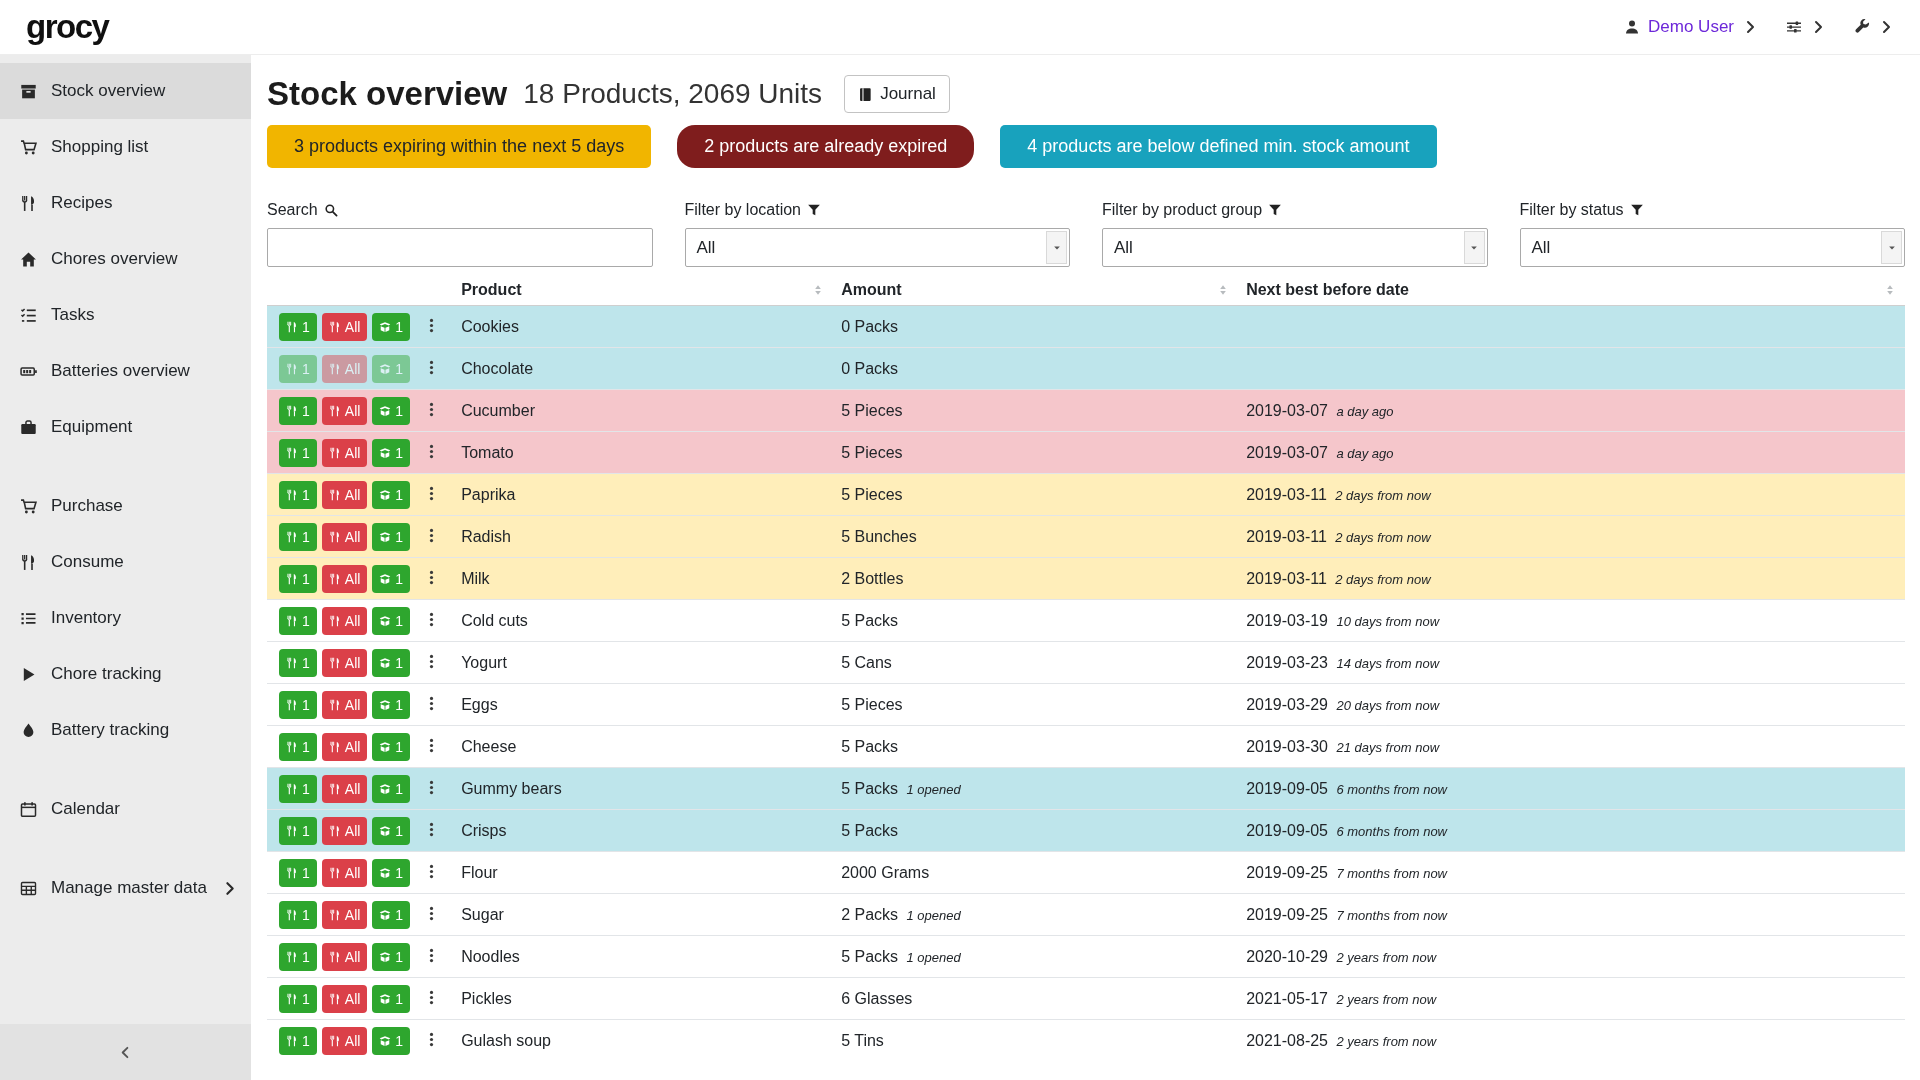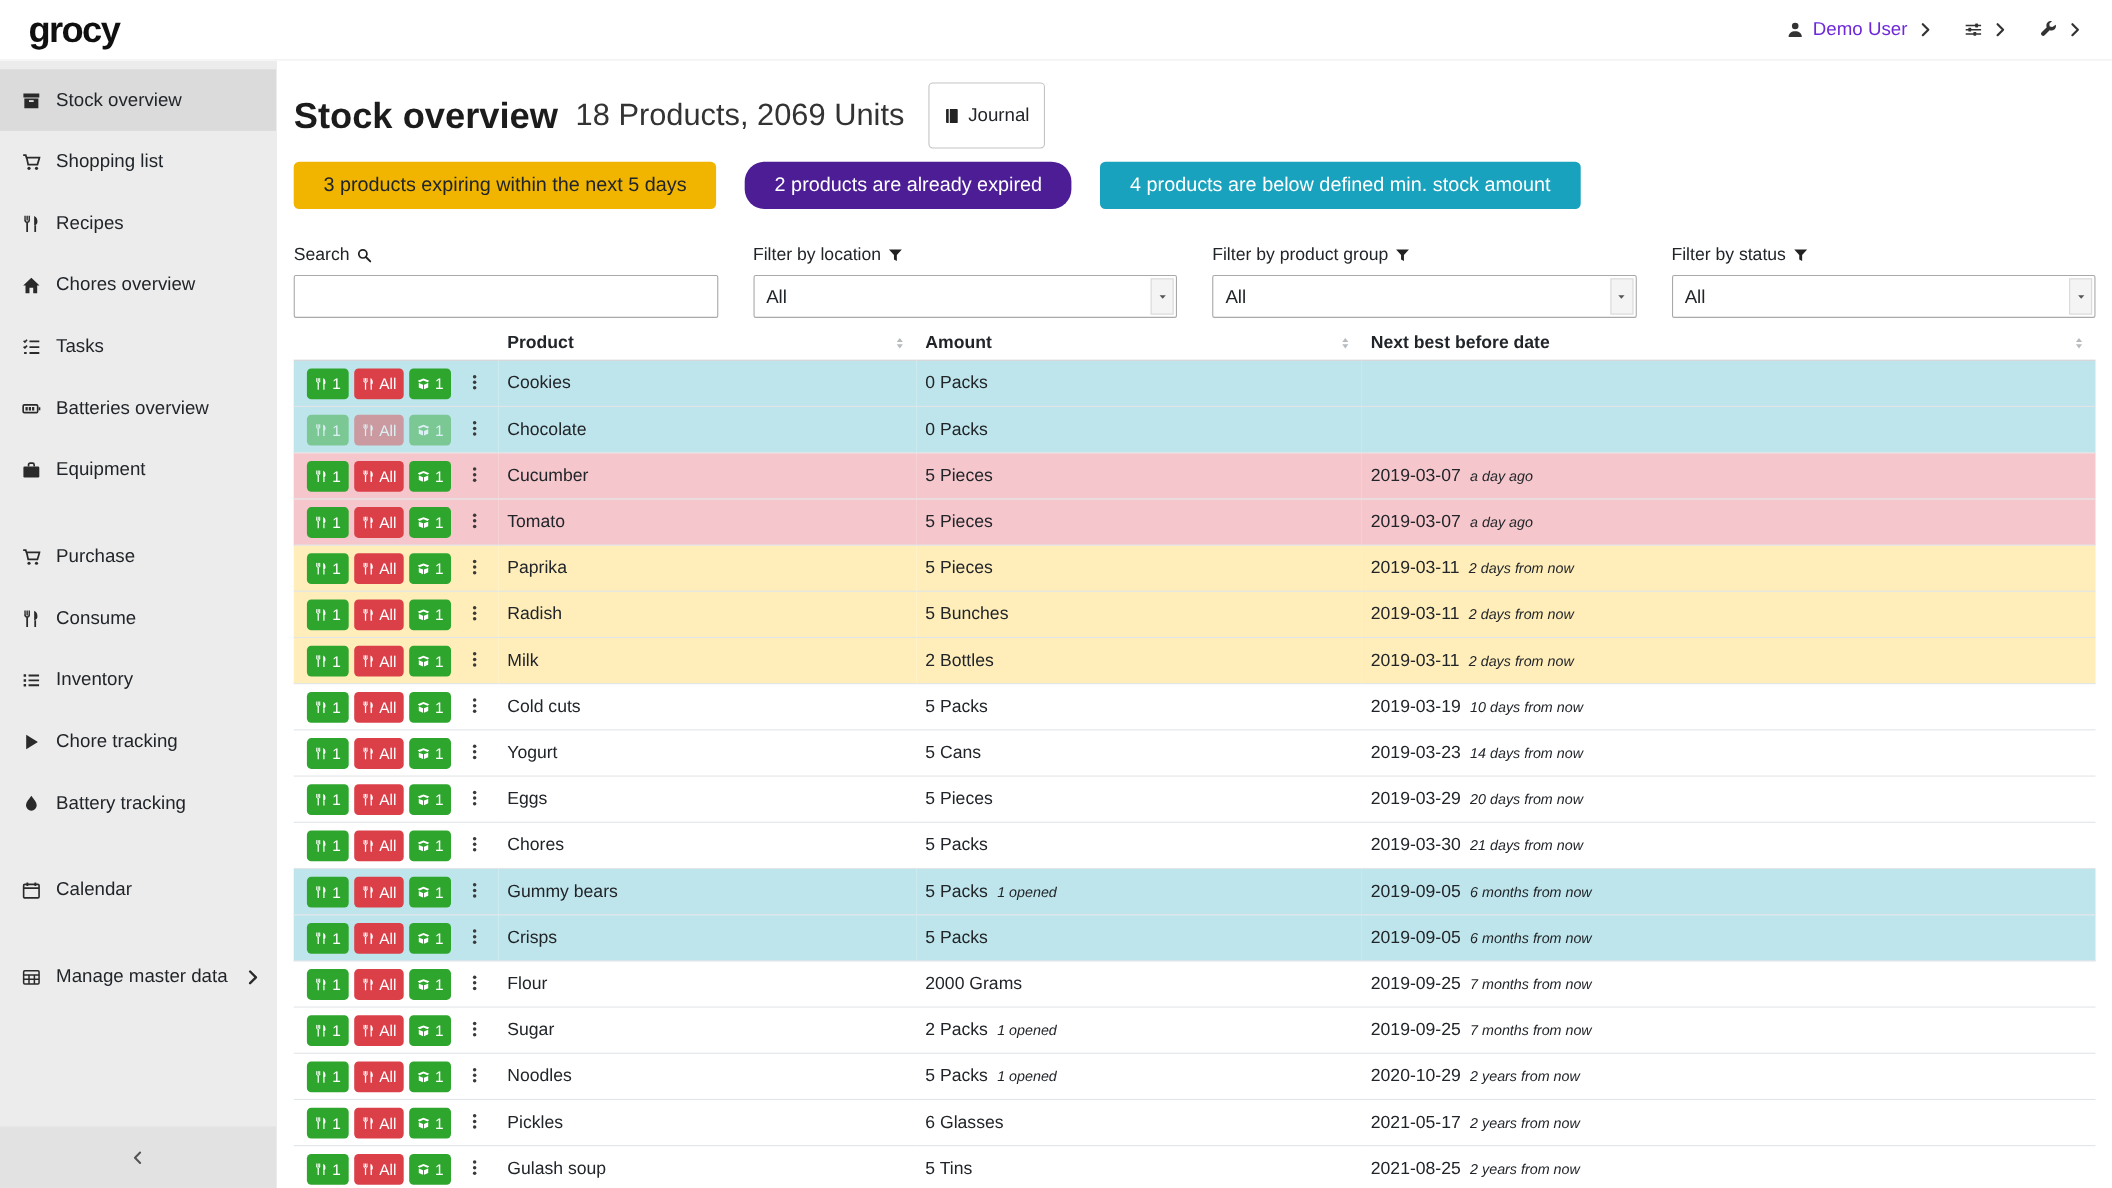--- a/index.html
+++ b/index.html
@@ -31,21 +31,21 @@
   .nav-chev{margin-left:auto;font-size:12px;color:#444}
   #sidebar-footer{height:56px;background:#E2E2E2;display:flex;align-items:center;
     justify-content:center;color:#555;font-size:15px;cursor:pointer}
 
   
   #main{margin-left:251px;padding:75px 15px 0 16px}
   .page-head{display:flex;align-items:center;gap:16px}
   h1.page-title{font-size:33px;font-weight:600;color:#1c1c1c}
   .page-subtitle{font-size:28px;font-weight:300;color:#333}
   .journal-btn{display:inline-flex;align-items:center;gap:7px;background:#fff;
-    border:1px solid #c3c3c3;border-radius:4px;padding:19px 13px;font-size:17px;
+    border:1px solid #c3c3c3;border-radius:4px;padding:8px 13px;font-size:17px;
     font-family:inherit;color:#212529;cursor:pointer;margin-left:6px}
   .journal-btn .icon{font-size:15px;color:#222}
 
   
   #alerts{display:flex;gap:26px;margin-top:12px}
   .pill{padding:11px 27px;border-radius:5px;font-size:18px;white-space:nowrap;cursor:pointer}
 
   
   #filters{display:grid;grid-template-columns:repeat(4,1fr);column-gap:32px;margin-top:33px}
   .filter-label{display:flex;align-items:center;gap:6px;font-size:16px;margin-bottom:9px;color:#212529}
@@ -311,21 +311,21 @@
             <path d="M3.2 1.2h9.4c.5 0 .9.4.9.9v11.8c0 .5-.4.9-.9.9H3.2c-.6 0-1-.4-1-1V2.2c0-.6.4-1 1-1z"></path>
             <path d="M5.3 1.2v13.6" stroke="#fff" stroke-width="1.1"></path>
           </svg>
         </span>
       <span>Journal</span>
     </button>
   </div>
 
   <div id="alerts">
       <div class="pill" style="background: rgb(241, 181, 0); color: rgb(33, 37, 41);">3 products expiring within the next 5 days</div>
-      <div class="pill" style="background: #4c1d95; color: rgb(255, 255, 255); border-radius: 18px;">2 products are already expired</div>
+      <div class="pill" style="background: #7f1d1d; color: rgb(255, 255, 255); border-radius: 18px;">2 products are already expired</div>
       <div class="pill" style="background: rgb(24, 162, 189); color: rgb(255, 255, 255);">4 products are below defined min. stock amount</div>
     </div>
 
   <div id="filters">
     <div class="filter-col">
       <div class="filter-label">
         <span>Search</span>
         <span class="icon">
             <svg viewBox="0 0 16 16" fill="currentColor" aria-hidden="true">
               <circle cx="6.7" cy="6.7" r="4.2" fill="none" stroke="currentColor" stroke-width="1.8"></circle>
@@ -959,21 +959,21 @@
               </button>
               <button class="kebab-btn"><span class="icon ">
                   <svg viewBox="0 0 16 16" fill="currentColor" aria-hidden="true">
                     <circle cx="8" cy="3.2" r="1.5"></circle>
                     <circle cx="8" cy="8" r="1.5"></circle>
                     <circle cx="8" cy="12.8" r="1.5"></circle>
                   </svg>
                 </span></button>
             </div>
           </td>
-          <td class="td-product">Chores</td>
+          <td class="td-product">Cheese</td>
           <td class="td-amount">5 Packs</td>
           <td class="td-date">2019-03-30 <span class="note">21 days from now</span></td>
         </tr>
         <tr class="row-info">
           <td class="td-actions">
             <div class="row-actions">
               <button class="btn green">
                 <span class="icon ">
                   <svg viewBox="0 0 16 16" fill="currentColor" aria-hidden="true">
                     <path d="M2.6 1v4.2M4.4 1v4.2M6.2 1v4.2" stroke="currentColor" stroke-width="1.2" fill="none"></path>

